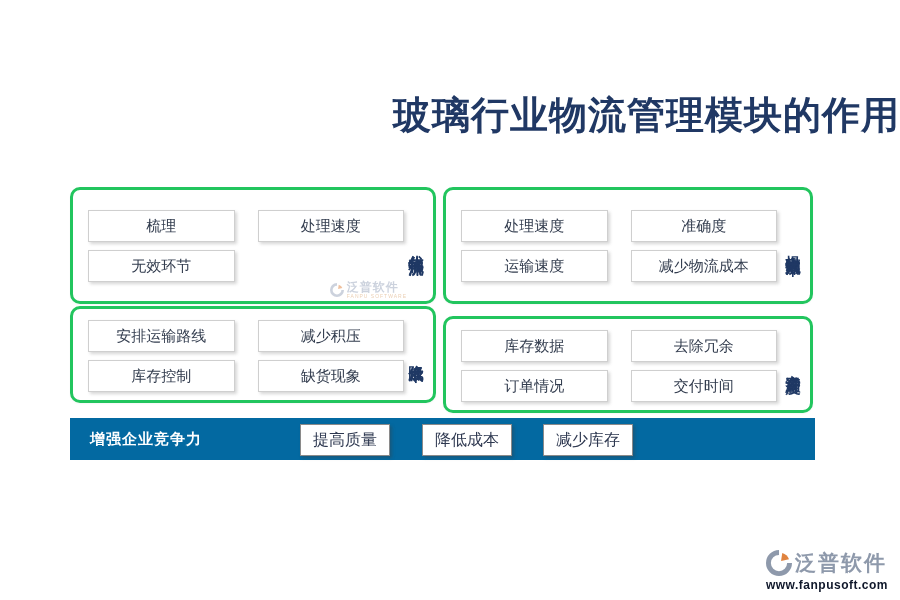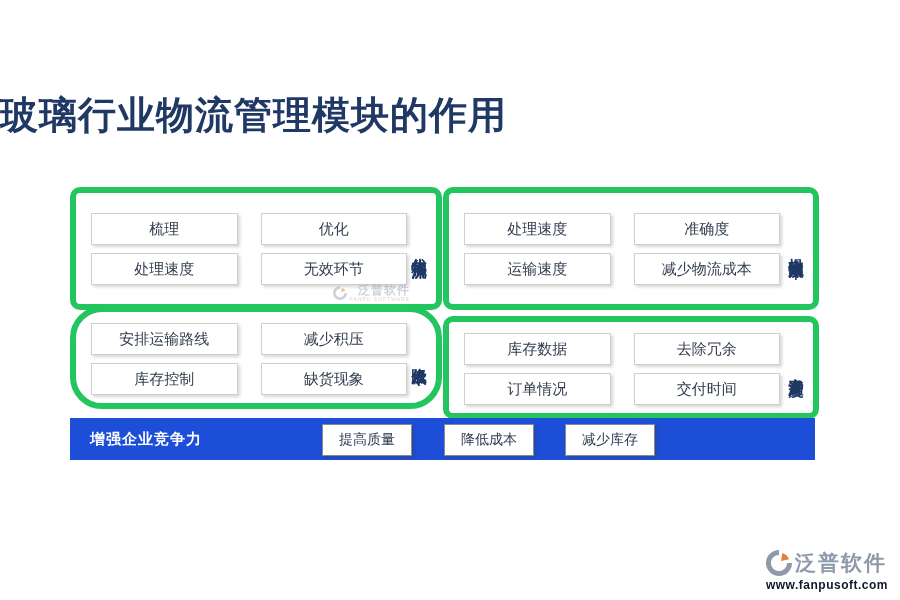--- a/index.html
+++ b/index.html
@@ -1,33 +1,32 @@
 <!DOCTYPE html>
 <html><head>
 <meta charset="utf-8">
 <style>
   html, body { margin: 0; padding: 0; background: #ffffff; }
   body { width: 900px; height: 600px; font-family: "Liberation Sans", "DejaVu Sans", sans-serif; }
   .stage { position: relative; width: 900px; height: 600px; background: #fff; overflow: hidden; }
 
   .title {
     position: absolute; top: 90px; left: 0; width: 100%;
-    margin: 0; text-align: left;
+    margin: 0; text-align: right;
     font-size: 38px; font-weight: bold; color: #203864; letter-spacing: 1px; font-family: Liberation Mono, monospace;
   }
 
   .panel {
     position: absolute; background: #fff;
-    border: 6px solid #22c55e; border-radius: 10px;
+    border: 3px solid #22c55e; border-radius: 10px;
     box-shadow: 0 1px 2px rgba(0,0,0,0.04);
-    text-align: right;
   }
   .panel.tl { left: 70px;  top: 187px; width: 360px; height: 111px; }
   .panel.tr { left: 443px; top: 187px; width: 364px; height: 111px; }
-  .panel.ml { left: 70px;  top: 306px; width: 360px; height: 91px; border-radius: 32px; }
+  .panel.ml { left: 70px;  top: 306px; width: 360px; height: 91px; }
   .panel.mr { left: 443px; top: 316px; width: 364px; height: 91px; }
 
   .btn-grid {
     position: absolute; left: 15px; width: 316px;
     display: grid; grid-template-columns: 1fr 1fr;
     column-gap: 23px; row-gap: 8px;
   }
   .panel.tl .btn-grid, .panel.tr .btn-grid { top: 20px; }
   .panel.ml .btn-grid, .panel.mr .btn-grid { top: 11px; }
 
@@ -41,32 +40,32 @@
 
   .side-label {
     position: absolute; right: 9px; top: 50%; transform: translateY(-50%);
     writing-mode: vertical-rl; text-orientation: upright;
     color: #1f3864; font-size: 15px; font-weight: 600;
     line-height: 1.05; letter-spacing: 1px;
   }
 
   .bar {
     position: absolute; left: 70px; top: 418px; width: 745px; height: 42px;
-    background: #1d4ed8;
+    background: #0369a1;
   }
   .bar-label {
     position: absolute; left: 20px; top: 50%; transform: translateY(-50%);
     color: #ffffff; font-weight: bold; font-size: 15px; letter-spacing: 1px;
   }
   .bar-chip {
     position: absolute; top: 6px; width: 88px; height: 30px;
     background: #fff; border: 1px solid #8a8a8a;
     box-shadow: 2px 2px 3px rgba(60,60,60,0.35);
     display: flex; align-items: center; justify-content: center;
-    font-size: 14px; color: #2e3850; white-space: nowrap; margin-left: 22px;
+    font-size: 16px; color: #2e3850; white-space: nowrap;
   }
   .bar-chip.c0 { left: 230px; }
   .bar-chip.c1 { left: 352px; }
   .bar-chip.c2 { left: 473px; }
 
   .wm-inline {
     position: absolute; right: 26px; bottom: 2px;
     display: flex; align-items: center; gap: 3px; opacity: 0.5;
   }
   .wm-inline .wm-texts { display: flex; flex-direction: column; line-height: 1; }
@@ -84,21 +83,20 @@
 </head>
 <body>
 
 <div class="stage">
 
   <h1 class="title">玻璃行业物流管理模块的作用</h1>
 
   <section class="panel tl">
     <div class="btn-grid">
       <div class="chip">梳理</div>
-      <div class="chip">优化</div>
       <div class="chip">处理速度</div>
       <div class="chip">无效环节</div>
     </div>
     <div class="side-label">优化物流流程</div>
     <div class="wm-inline">
       <svg width="14" height="14" viewBox="0 0 32 32">
         <path d="M16 3 A13 13 0 1 0 29 16" fill="none" stroke="#9aa6bd" stroke-width="6"></path>
         <path d="M20 3.8 A13 13 0 0 1 28.3 11.5 L18.5 13.5 Z" fill="#e0833f"></path>
       </svg>
       <span class="wm-texts">

